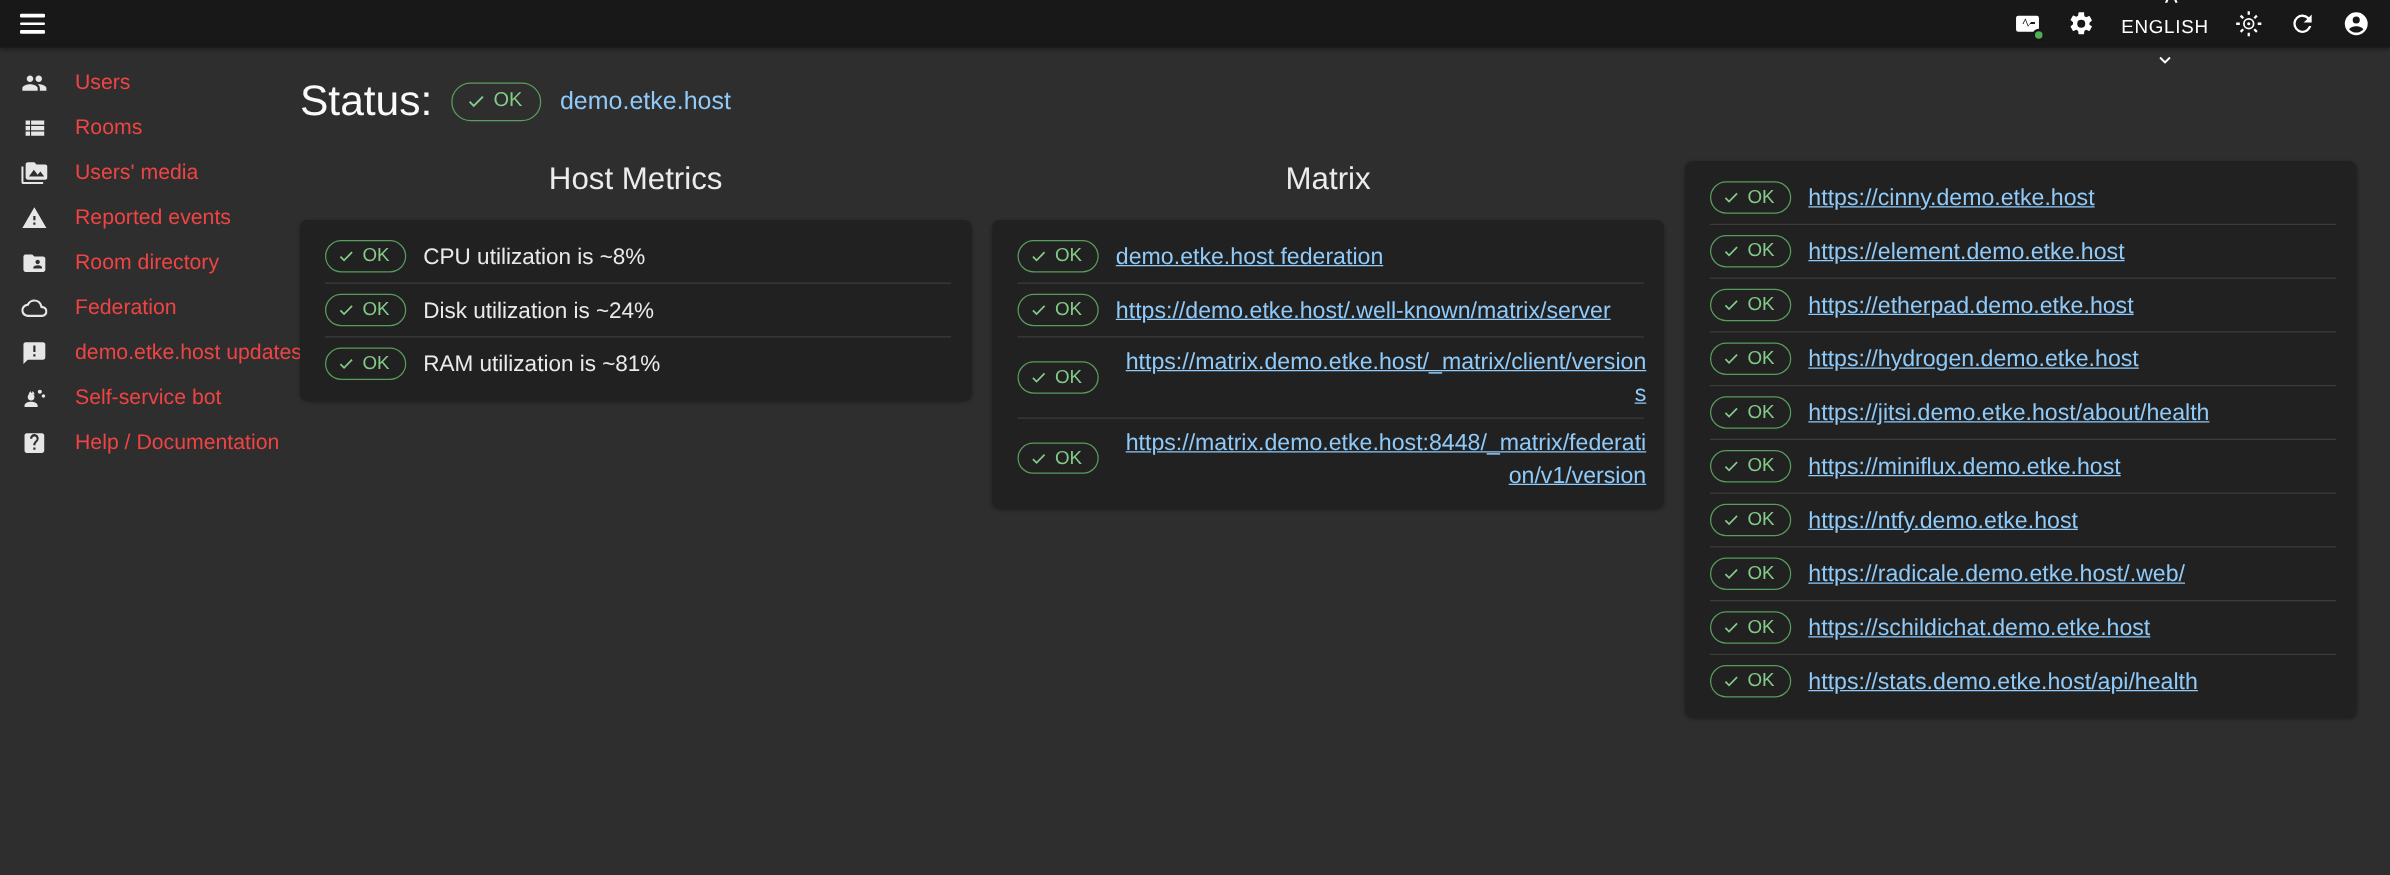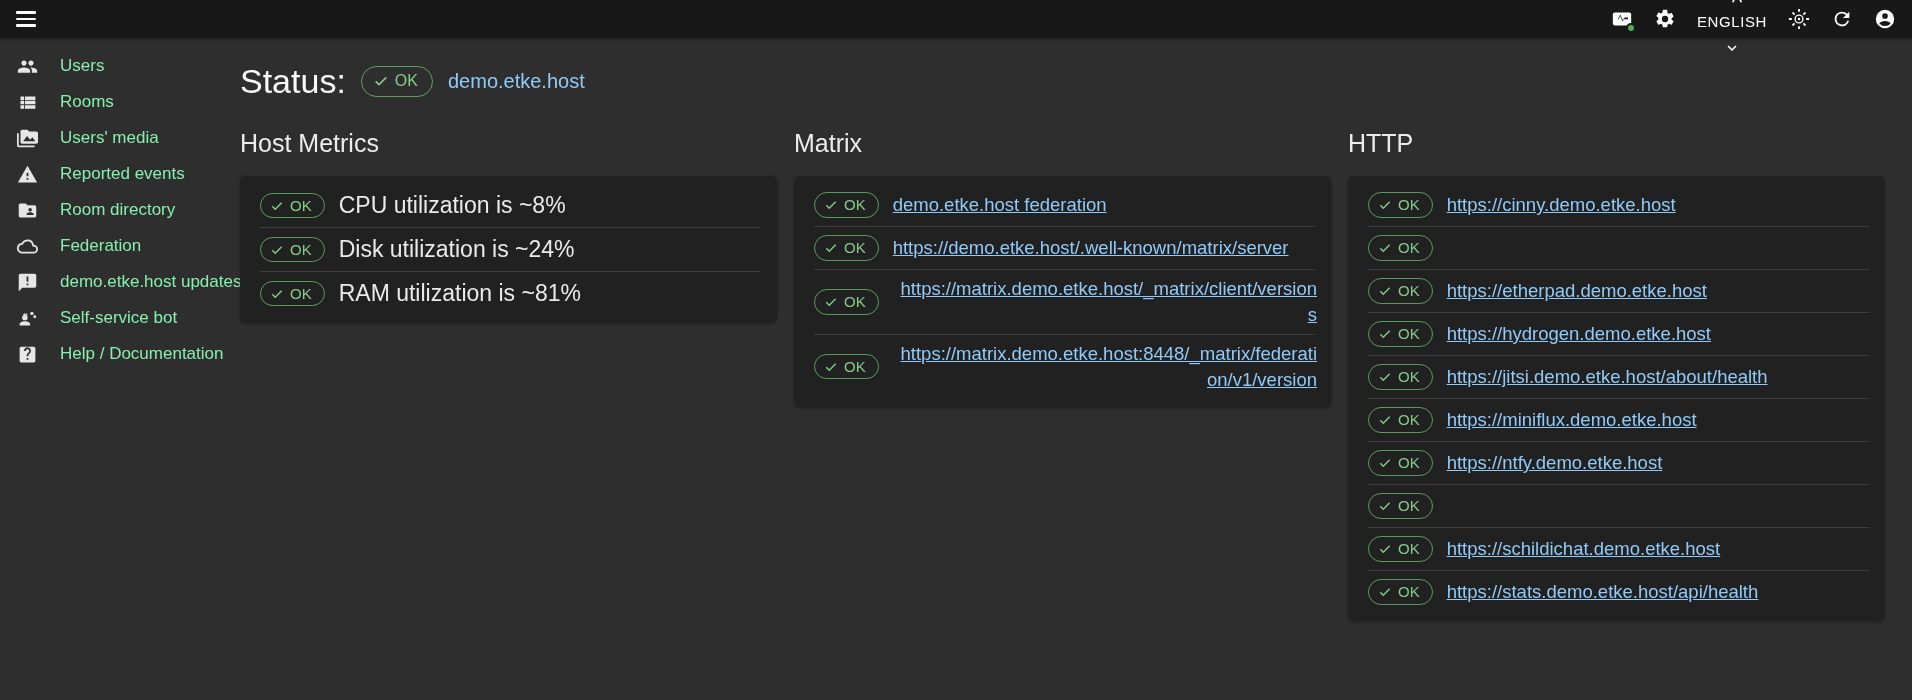--- a/index.html
+++ b/index.html
@@ -24,43 +24,43 @@
   .tb-icon svg { width:22px; height:22px; fill:#fff; }
   .status-dot { position:absolute; right:-3px; bottom:-3px; width:10px; height:10px;
     border-radius:50%; background:#4caf50; border:2px solid #181818; }
   .lang-group { display:flex; align-items:center; gap:9px; background:none; border:none; cursor:pointer; color:#fff;flex-direction:column; }
   .lang-group svg { fill:#fff; }
   .lang-label { font-size:15px; letter-spacing:.6px; color:#fff; }
   
   .app-body { display:flex; height:662px; }
   .sidebar { width:232px; flex:0 0 232px; padding-top:10px; }
   .side-item { height:36px; display:flex; align-items:center; gap:22px; padding-left:16px;
-    cursor:pointer; color:#86efac; }
+    cursor:pointer; color:#ef4444; }
   .side-icon { width:22px; height:22px; flex:0 0 22px; display:flex; align-items:center; justify-content:center; }
   .side-icon svg { width:21px; height:21px; fill:#e6e6e6; }
   .side-label { font-size:17px; white-space:nowrap; }
   
   .main { flex:1; padding:24px 14px 0 8px; }
   .status-line { display:flex; align-items:center; gap:15px; font-weight:400; }
   .status-title { font-size:34px; color:#fafafa; }
   .host-link { font-size:20px; color:#90caf9; text-decoration:none; cursor:pointer; }
   
   .ok-badge { display:inline-flex; align-items:center; gap:6px; border:1px solid rgba(102,187,106,.8);
     border-radius:999px; padding:2px 12px 2px 9px; color:#85cb88; font-size:15px; line-height:1.3;
     white-space:nowrap; flex:0 0 auto; }
   .ok-badge svg { width:14px; height:14px; stroke:#85cb88; stroke-width:2.4; fill:none; }
   .status-line .ok-badge { font-size:16px; padding:4px 14px 4px 11px; }
   .status-line .ok-badge svg { width:16px; height:16px; }
   
   .columns { margin-top:28px; display:grid; grid-template-columns:repeat(3,537px); column-gap:17px; }
-  .section-title { font-size:25px; font-weight:400; color:#ececec; margin-bottom:18px; }
+  .section-title { font-size:25px; font-weight:400; color:#ececec; margin-bottom:18px;text-align:center; }
   .card { background:#212121; border-radius:6px; padding:8px 0; box-shadow:0 1px 3px rgba(0,0,0,.35); }
   .row { min-height:42px; display:flex; align-items:center; gap:14px; padding:6px 14px 6px 20px; }
   .row-divider { height:1px; background:#3d3d3d; margin:0 16px 0 20px; }
-  .row-text { font-size:23px; color:#eaeaea; line-height:1.35; }
+  .row-text { font-size:18px; color:#eaeaea; line-height:1.35; }
   .row-link { font-size:18.5px; color:#90caf9; text-decoration:underline; cursor:pointer;
     line-height:1.4; overflow-wrap:anywhere;text-align:right; }
 </style>
 </head>
 <body>
 
 <header class="topbar">
   <button class="hamburger">
     <span></span>
       <span></span>
@@ -272,39 +272,39 @@
                 <svg viewBox="0 0 24 24">
                   <path d="M4 12.5l5 5 11-11"></path>
                 </svg>
                 <span>OK</span>
               </span>
               <a class="row-link">https://matrix.demo.etke.host:8448/_matrix/federation/v1/version</a>
             </div>
           </div>
         </section>
         <section>
-          <h2 class="section-title">HTTP</h2>
           <div class="card">
             <div class="row">
               <span class="ok-badge">
                 <svg viewBox="0 0 24 24">
                   <path d="M4 12.5l5 5 11-11"></path>
                 </svg>
                 <span>OK</span>
               </span>
               <a class="row-link">https://cinny.demo.etke.host</a>
             </div>
             <div class="row-divider"></div>
             <div class="row">
               <span class="ok-badge">
                 <svg viewBox="0 0 24 24">
                   <path d="M4 12.5l5 5 11-11"></path>
                 </svg>
                 <span>OK</span>
               </span>
+              <a class="row-link">https://element.demo.etke.host</a>
             </div>
             <div class="row-divider"></div>
             <div class="row">
               <span class="ok-badge">
                 <svg viewBox="0 0 24 24">
                   <path d="M4 12.5l5 5 11-11"></path>
                 </svg>
                 <span>OK</span>
               </span>
               <a class="row-link">https://etherpad.demo.etke.host</a>
@@ -350,20 +350,21 @@
               <a class="row-link">https://ntfy.demo.etke.host</a>
             </div>
             <div class="row-divider"></div>
             <div class="row">
               <span class="ok-badge">
                 <svg viewBox="0 0 24 24">
                   <path d="M4 12.5l5 5 11-11"></path>
                 </svg>
                 <span>OK</span>
               </span>
+              <a class="row-link">https://radicale.demo.etke.host/.web/</a>
             </div>
             <div class="row-divider"></div>
             <div class="row">
               <span class="ok-badge">
                 <svg viewBox="0 0 24 24">
                   <path d="M4 12.5l5 5 11-11"></path>
                 </svg>
                 <span>OK</span>
               </span>
               <a class="row-link">https://schildichat.demo.etke.host</a>

